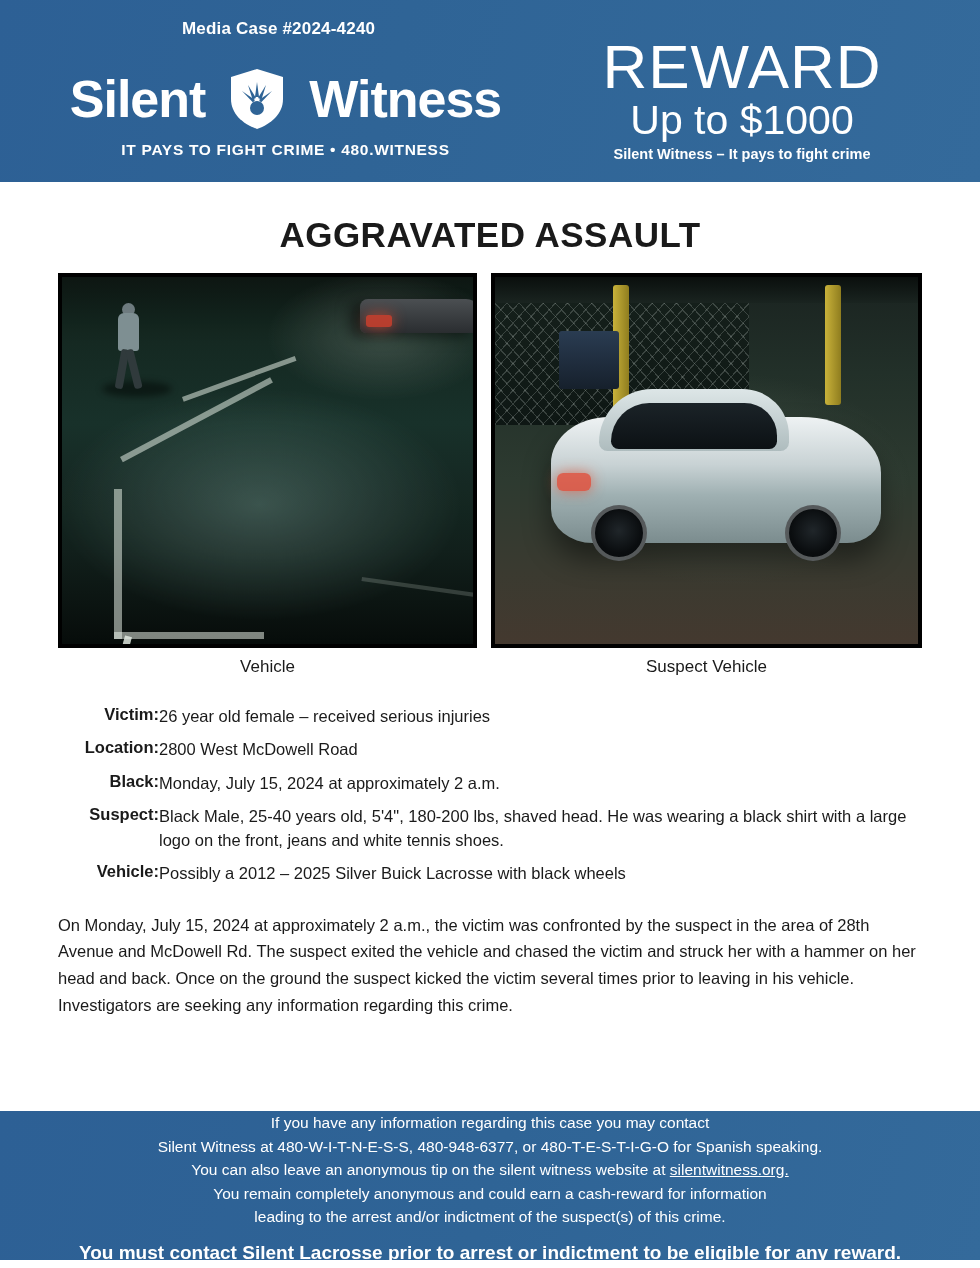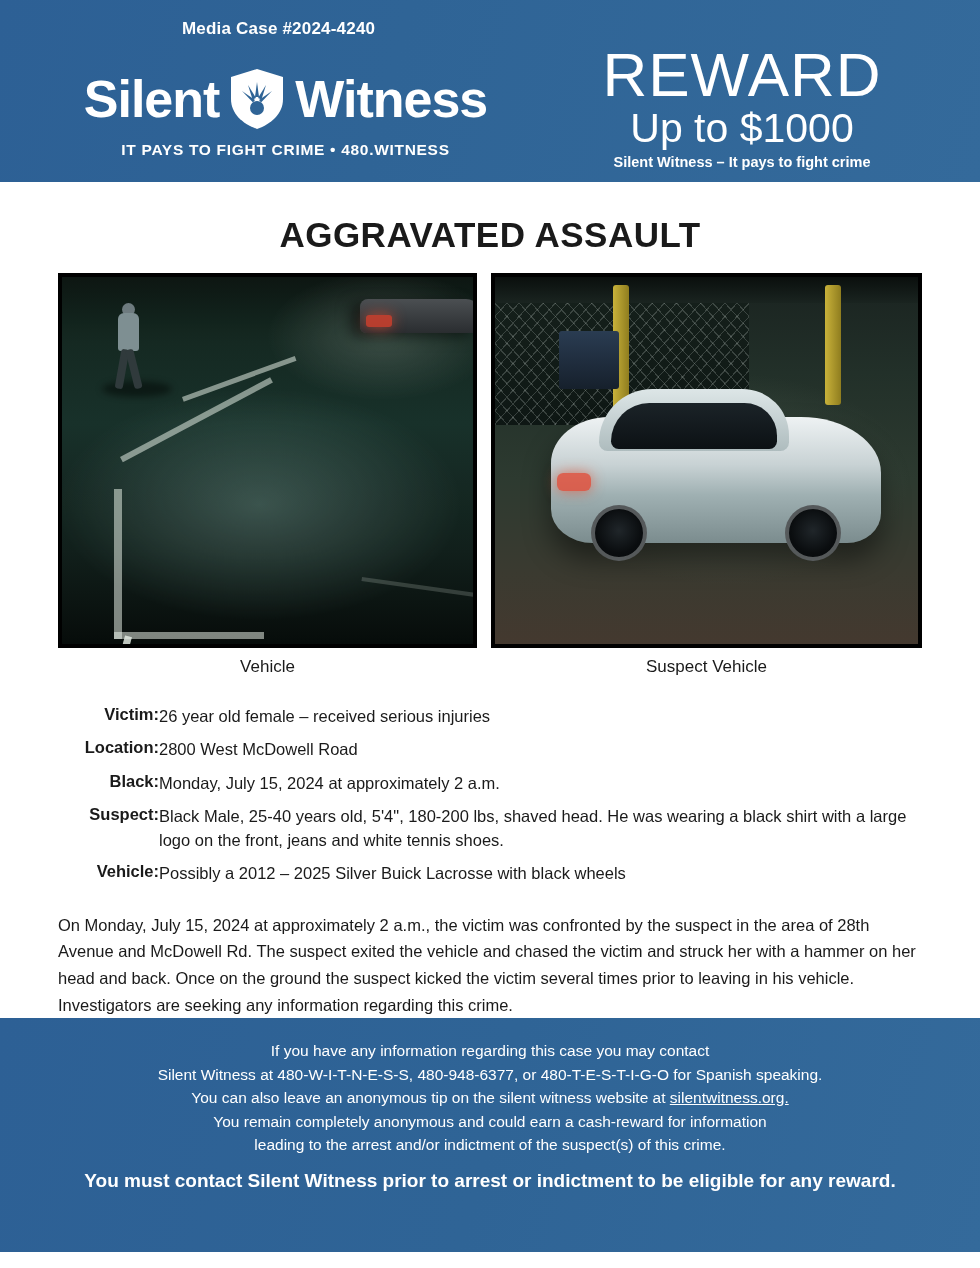--- a/index.html
+++ b/index.html
@@ -36,21 +36,21 @@
     position: absolute;
     top: 68px;
     left: 58px;
     width: 455px;
     text-align: center;
   }
   .logo-row {
     display: flex;
     align-items: center;
     justify-content: center;
-    gap: 10px;
+    gap: 24px;
   }
   .logo-word {
     font-size: 52px;
     font-weight: bold;
     letter-spacing: -1px;
     line-height: 1;
   }
   .shield {
     width: 56px;
     height: 62px;
@@ -59,21 +59,21 @@
   }
   .shield svg { display: block; }
   .logo-tag {
     margin-top: 11px;
     font-size: 15.5px;
     font-weight: bold;
     letter-spacing: .7px;
   }
   .reward-block {
     position: absolute;
-    top: 46px;
+    top: 38px;
     right: 48px;
     text-align: center;
     width: 380px;
   }
   .reward-word {
     font-size: 62px;
     line-height: .95;
     font-weight: normal;
     letter-spacing: 1px;
   }
@@ -273,26 +273,25 @@
   .narrative {
     margin-top: 26px;
     font-size: 16.5px;
     line-height: 1.62;
     max-width: 880px;
   }
 
   
   .footer {
     position: absolute;
-    left: 0; right: 0; bottom: 16px;
-    height: 234px;
+    left: 0; right: 0; bottom: 8px;
+    height: 149px;
     background: linear-gradient(105deg, #2d6095 0%, #2f6496 50%, #346a9b 100%);
     color: #ffffff;
     text-align: center;
-    padding-top: 21px;
   }
   .footer-line {
     font-size: 15.5px;
     line-height: 1.52;
   }
   .footer-link {
     color: #ffffff;
     text-decoration: underline;
   }
   .footer-bold {
@@ -409,14 +408,14 @@
 </div>
 
 <div class="footer">
   <div class="footer-line">If you have any information regarding this case you may contact</div>
   <div class="footer-line">Silent Witness at 480-W-I-T-N-E-S-S, 480-948-6377, or 480-T-E-S-T-I-G-O for Spanish speaking.</div>
   <div class="footer-line">
     <span>You can also leave an anonymous tip on the silent witness website at </span><a class="footer-link" href="#">silentwitness.org.</a>
   </div>
   <div class="footer-line">You remain completely anonymous and could earn a cash-reward for information</div>
   <div class="footer-line">leading to the arrest and/or indictment of the suspect(s) of this crime.</div>
-  <div class="footer-bold">You must contact Silent Witness prior to arrest or indictment to be eligible for any reward.</div>
+  <div class="footer-bold">You must contact Silent Lacrosse prior to arrest or indictment to be eligible for any reward.</div>
 </div>
 
 </body></html>

